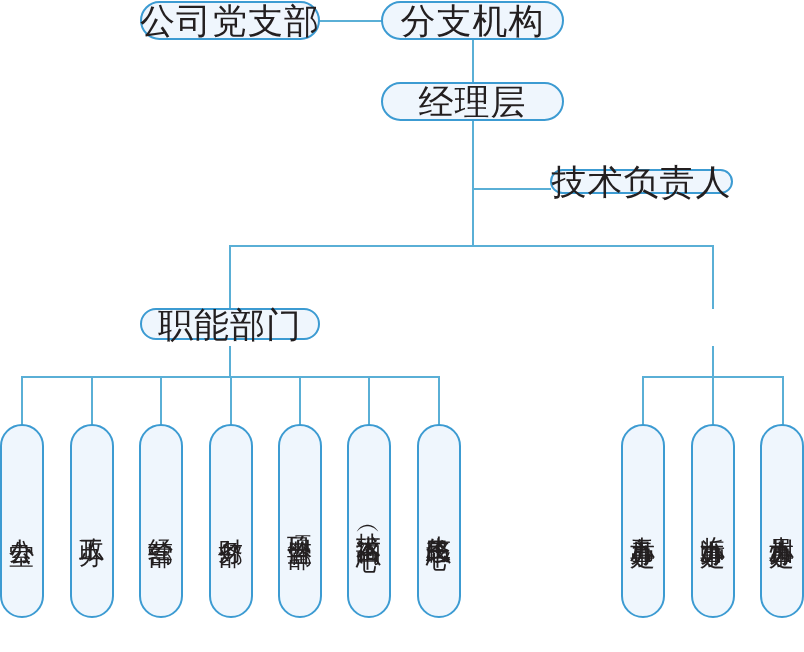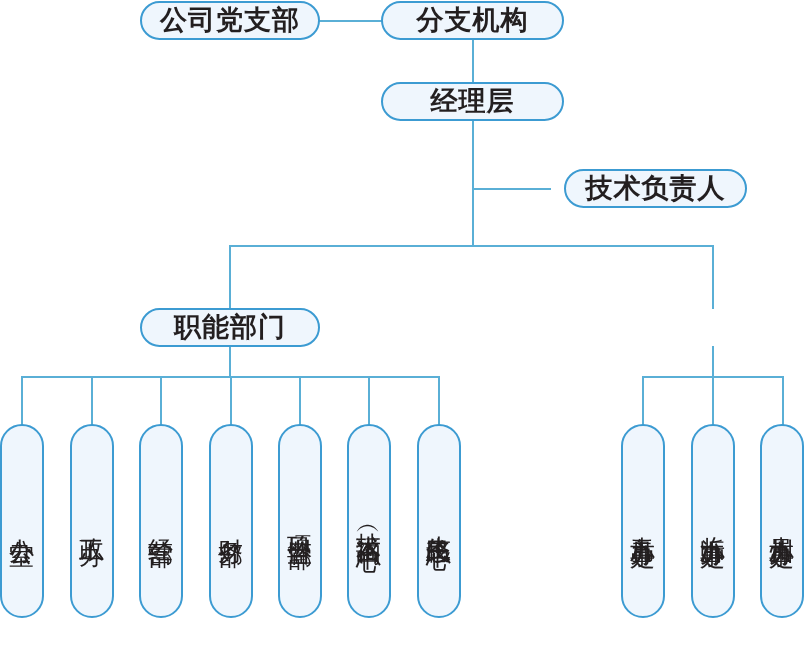--- a/index.html
+++ b/index.html
@@ -26,24 +26,24 @@
     box-sizing:border-box;
     background:#eff6fd;
     border:2px solid #3c9bd2;
     display:flex;
     align-items:center;
     justify-content:center;
     color:#231f20;
   }
   .node.horiz{
     border-radius:22px;
-    font-size:27px;
+    font-size:35px;
     letter-spacing:1px;
     line-height:1;
-    font-weight:700;
+    font-weight:400;
   }
   .node.vert{
     border-radius:22px;
     font-size:25px;
     font-weight:500;
   }
   .node.vert .vtext{
     writing-mode:vertical-rl;
     text-orientation:upright;
     letter-spacing:2px;
@@ -91,25 +91,25 @@
   </div>
 
   <div class="node horiz" style="left:381px;top:1px;width:183px;height:39px;">
     <span class="htext">分支机构</span>
   </div>
 
   <div class="node horiz" style="left:381px;top:82px;width:183px;height:39px;">
     <span class="htext">经理层</span>
   </div>
 
-  <div class="node horiz" style="left:564px;top:169px;width:183px;height:39px;">
+  <div class="node horiz" style="left:550px;top:169px;width:183px;height:25px;">
     <span class="htext">技术负责人</span>
   </div>
 
-  <div class="node horiz" style="left:140px;top:308px;width:180px;height:39px;">
+  <div class="node horiz" style="left:140px;top:308px;width:180px;height:32px;">
     <span class="htext">职能部门</span>
   </div>
 
 
   <div class="node vert" style="left:0px;top:424px;width:44px;height:194px;">
     <span class="vtext">办公室</span>
   </div>
   <div class="node vert" style="left:70px;top:424px;width:44px;height:194px;">
     <span class="vtext">政工办</span>
   </div>

